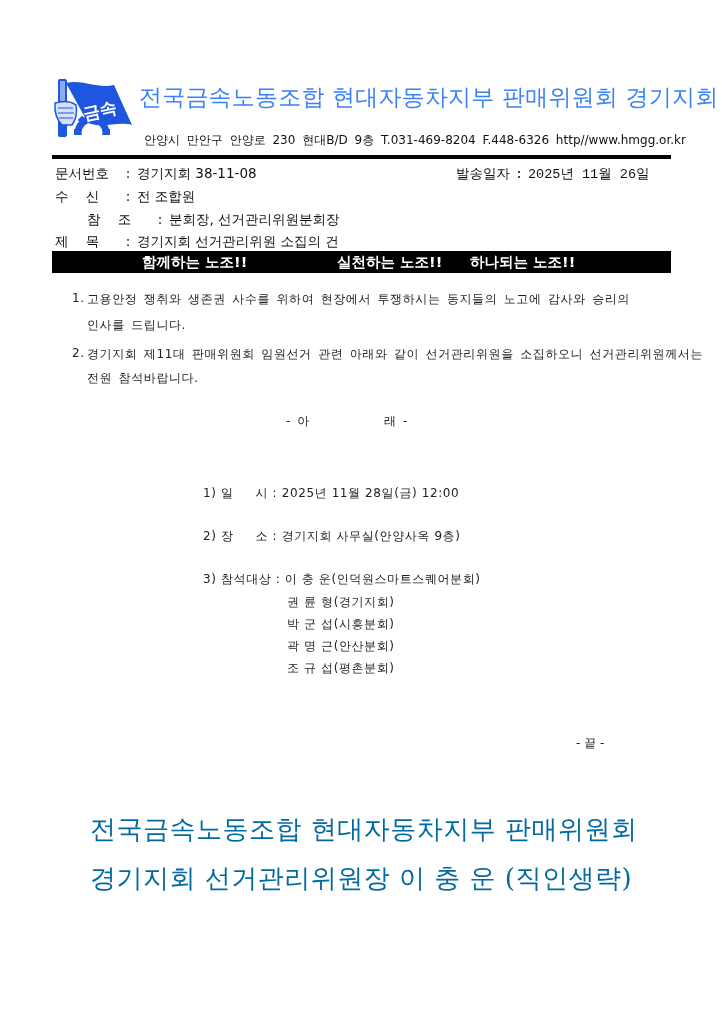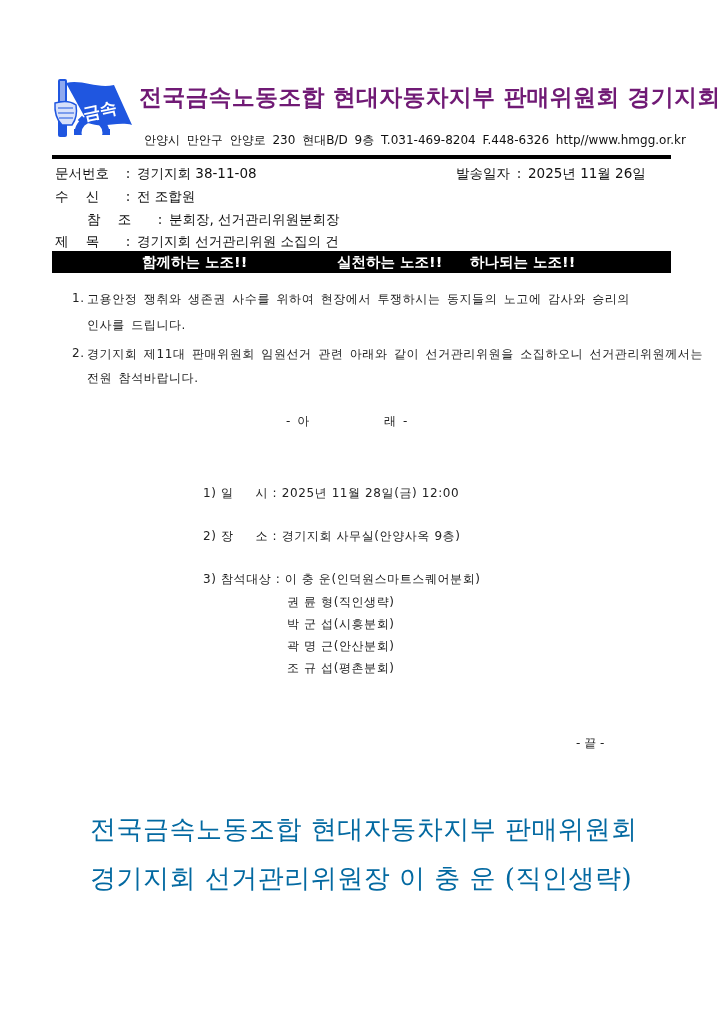--- a/index.html
+++ b/index.html
@@ -2,30 +2,30 @@
 <html><head>
 <meta charset="utf-8">
 <style>
   html, body { margin: 0; padding: 0; background: #ffffff; }
   body { width: 722px; height: 1021px; position: relative; overflow: hidden;
          font-family: "DejaVu Sans", "Liberation Sans", sans-serif; color: #111; }
   .abs { position: absolute; white-space: nowrap; }
 
   
   .logo { left: 52px; top: 77px; width: 82px; height: 72px; }
-  .org-title { left: 139px; top: 82px; font-size: 23px; font-weight: bold; letter-spacing: 0.2px; color: #701a75; }
+  .org-title { left: 139px; top: 82px; font-size: 23px; font-weight: normal; letter-spacing: 0.2px; color: #3b82f6; }
   .org-address { left: 144px; top: 132px; font-size: 12px; color: #111; word-spacing: 3px; }
   .rule { left: 52px; top: 155px; width: 619px; height: 4px; background: #000; }
 
   
   .meta { font-size: 13.5px; color: #111; }
   .meta .lbl { display: inline-block; width: 64px; }
   .meta .sep { display: inline-block; width: 18px; text-align: center; }
   .doc-no { left: 55px; top: 165px; }
-  .sent-date { left: 456px; top: 165px; }
+  .sent-date { left: 456px; top: 165px; font-family: Liberation Mono, monospace; }
   .recipient { left: 55px; top: 188px; }
   .reference { left: 55px; top: 211px; margin-left: 32px; }
   .subject { left: 55px; top: 233px; }
 
   .slogan-bar { left: 52px; top: 251px; width: 619px; height: 22px; background: #000; }
   .slogan { top: 253px; font-size: 14.5px; font-weight: bold; color: #fff; }
   .slogan-1 { left: 142px; }
   .slogan-2 { left: 305px; margin-left: 32px; }
   .slogan-3 { left: 470px; }
 
@@ -115,21 +115,21 @@
 <div class="abs body-text p2-num">2.</div>
 <div class="abs body-text p2-l1">경기지회 제11대 판매위원회 임원선거 관련 아래와 같이 선거관리위원을 소집하오니 선거관리위원께서는</div>
 <div class="abs body-text p2-l2">전원 참석바랍니다.</div>
 
 <div class="abs body-text notice-head-left">- 아</div>
 <div class="abs body-text notice-head-right">래 -</div>
 
 <div class="abs item item-1" style="white-space:pre">1) 일     시 : 2025년 11월 28일(금) 12:00</div>
 <div class="abs item item-2" style="white-space:pre">2) 장     소 : 경기지회 사무실(안양사옥 9층)</div>
 <div class="abs item item-3" style="white-space:pre">3) 참석대상 : 이 충 운(인덕원스마트스퀘어분회)</div>
-<div class="abs att att-2">권 륜 형(직인생략)</div>
+<div class="abs att att-2">권 륜 형(경기지회)</div>
 <div class="abs att att-3">박 군 섭(시흥분회)</div>
 <div class="abs att att-4">곽 명 근(안산분회)</div>
 <div class="abs att att-5">조 규 섭(평촌분회)</div>
 
 <div class="abs end-mark">- 끝 -</div>
 
 <div class="abs sig sig-1">전국금속노동조합 현대자동차지부 판매위원회</div>
 <div class="abs sig sig-2">경기지회 선거관리위원장 이 충 운 (직인생략)</div>
 
 </body></html>

